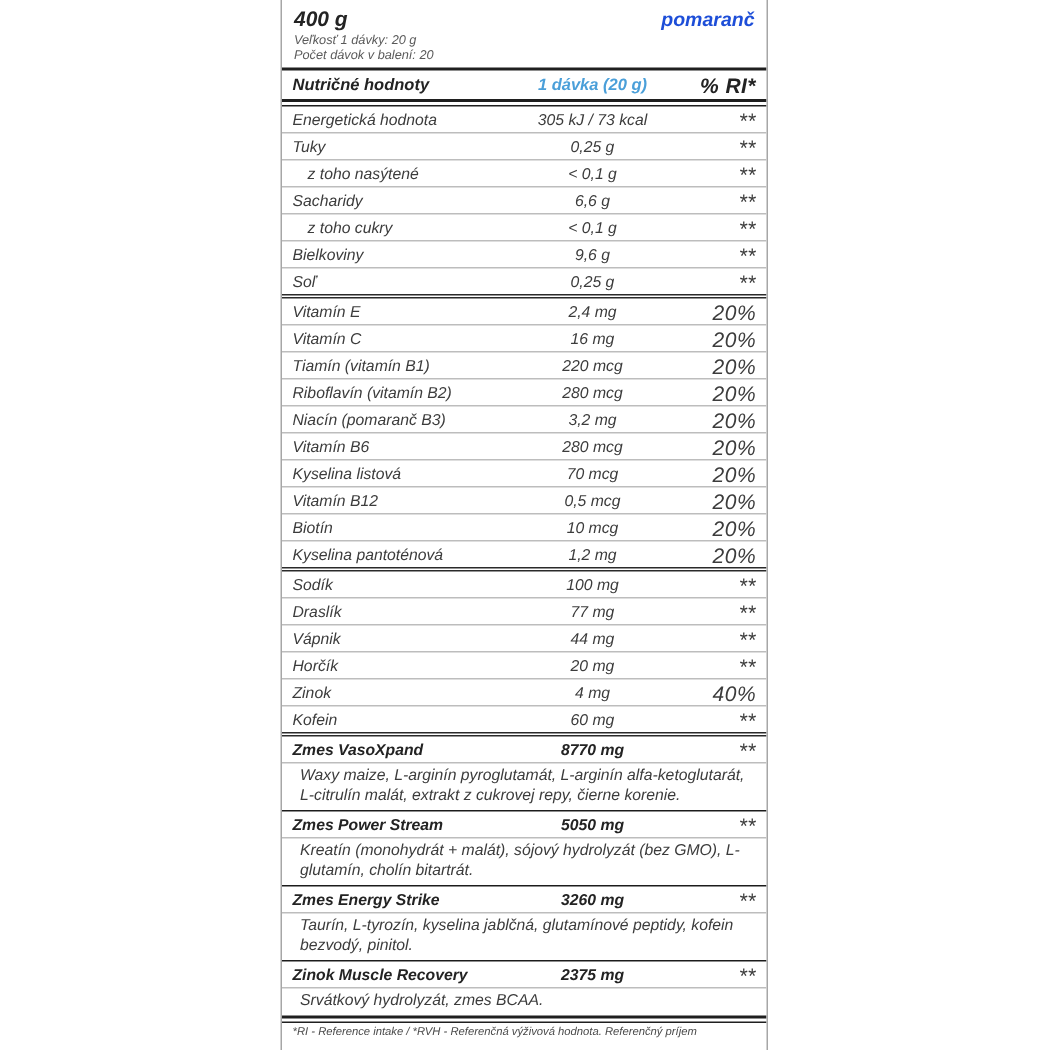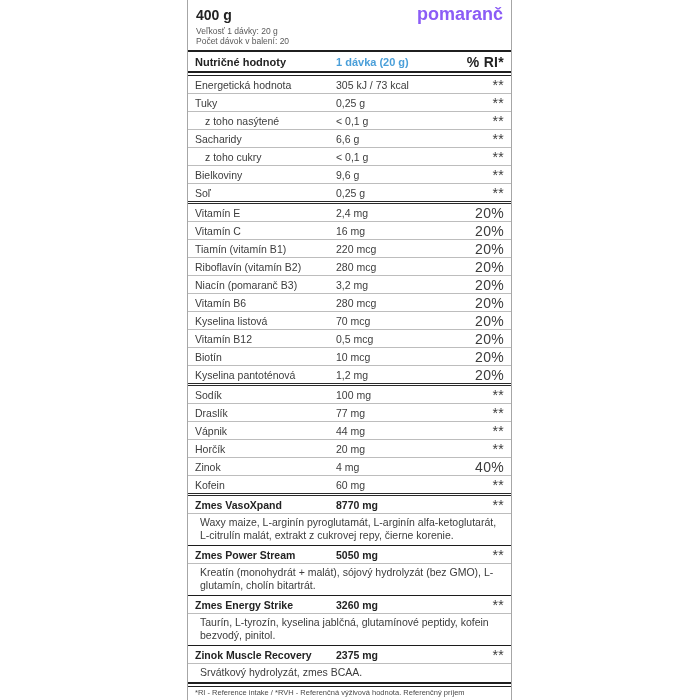--- a/index.html
+++ b/index.html
@@ -1,35 +1,35 @@
 <!DOCTYPE html>
 <html style="--accent: #4a9fd9;"><head>
 <meta charset="utf-8">
 <style>
   html,body{margin:0;padding:0;background:#ffffff;}
   body{width:700px;height:700px;position:relative;overflow:hidden;
        font-family:"Liberation Sans","DejaVu Sans",sans-serif;color:#3c3c3c;}
   .panel{position:absolute;left:187px;top:0;width:325px;height:700px;box-sizing:border-box;
-         border-left:1px solid #a6a6a6;border-right:1px solid #a6a6a6;background:#fff;overflow:hidden;}
+         border-left:1px solid #a6a6a6;border-right:1px solid #a6a6a6;background:#fff;overflow:hidden;font-style:italic;}
   .top{padding:4px 8px 2px 8px;}
   .top-row1{display:flex;justify-content:space-between;align-items:baseline;margin-bottom:2px;}
   .weight{font-size:14px;font-weight:bold;color:#232323;}
-  .flavor{font-size:18px;font-weight:bold;color:#8b5cf6;}
+  .flavor{font-size:13px;font-weight:bold;color:#1d4ed8;}
   .top-small{font-size:8.5px;line-height:9.5px;color:#5a5a5a;}
   .line-thick{height:2px;background:#1f1f1f;margin-top:2px;}
   .line-double{height:5px;box-sizing:border-box;border-top:2px solid #1f1f1f;border-bottom:1px solid #1f1f1f;}
   .sep-double{height:3px;box-sizing:border-box;border-top:1px solid #2a2a2a;border-bottom:1px solid #2a2a2a;}
   .col-header{display:flex;align-items:center;height:19px;font-weight:bold;font-size:11px;color:#232323;}
   .ch-value{color:var(--accent,#4a9fd9);}
   .row{display:flex;align-items:center;height:17px;font-size:10.5px;}
   .bt{border-top:1px solid #bdbdbd;}
   .bt-dark{border-top:1px solid #1c1c1c;}
   .indent .r-label{padding-left:17px;}
   .r-label{flex:1;padding-left:7px;white-space:nowrap;overflow:hidden;}
-  .r-value{width:118px;text-align:left;white-space:nowrap;}
+  .r-value{width:118px;text-align:center;white-space:nowrap;}
   .r-ri{width:57px;text-align:right;padding-right:7px;box-sizing:border-box;font-size:14px;letter-spacing:.3px;}
   .bold{font-weight:bold;color:#232323;}
   .bold .r-ri{font-weight:normal;color:#3c3c3c;}
   .desc-row{padding:2px 10px 3px 12px;font-size:10.5px;line-height:13px;color:#3c3c3c;}
   .footnotes{padding:1px 8px 1px 7px;font-size:7.5px;line-height:9px;color:#4a4a4a;}
 </style>
 </head>
 <body>
 
 <div class="panel">

